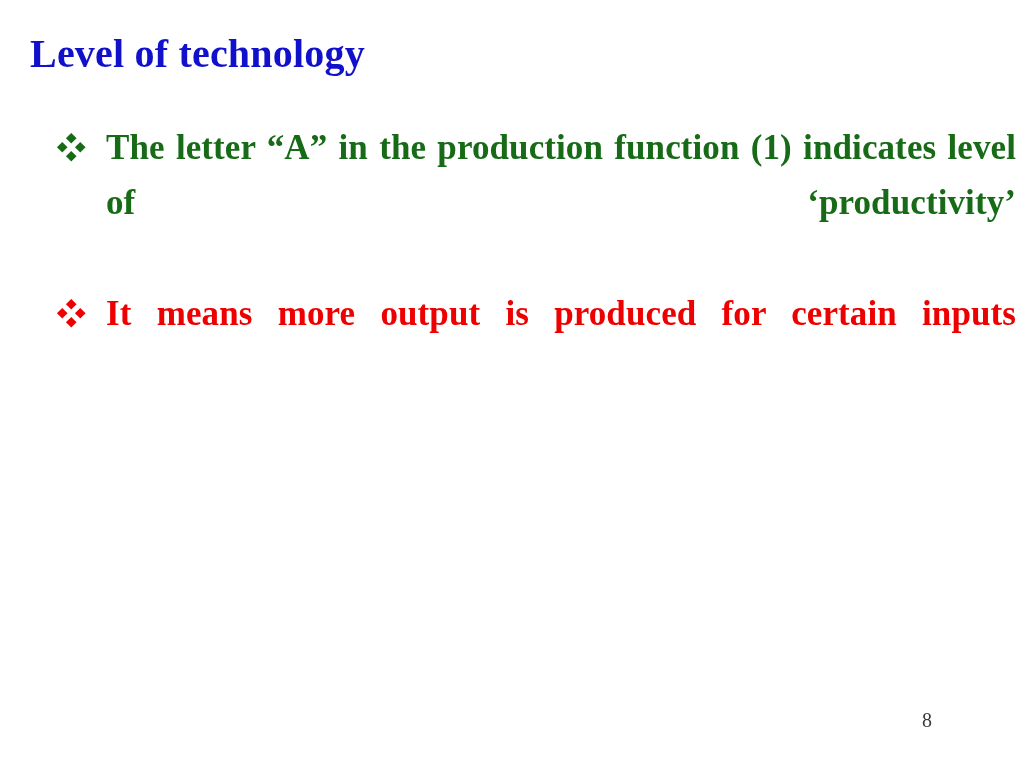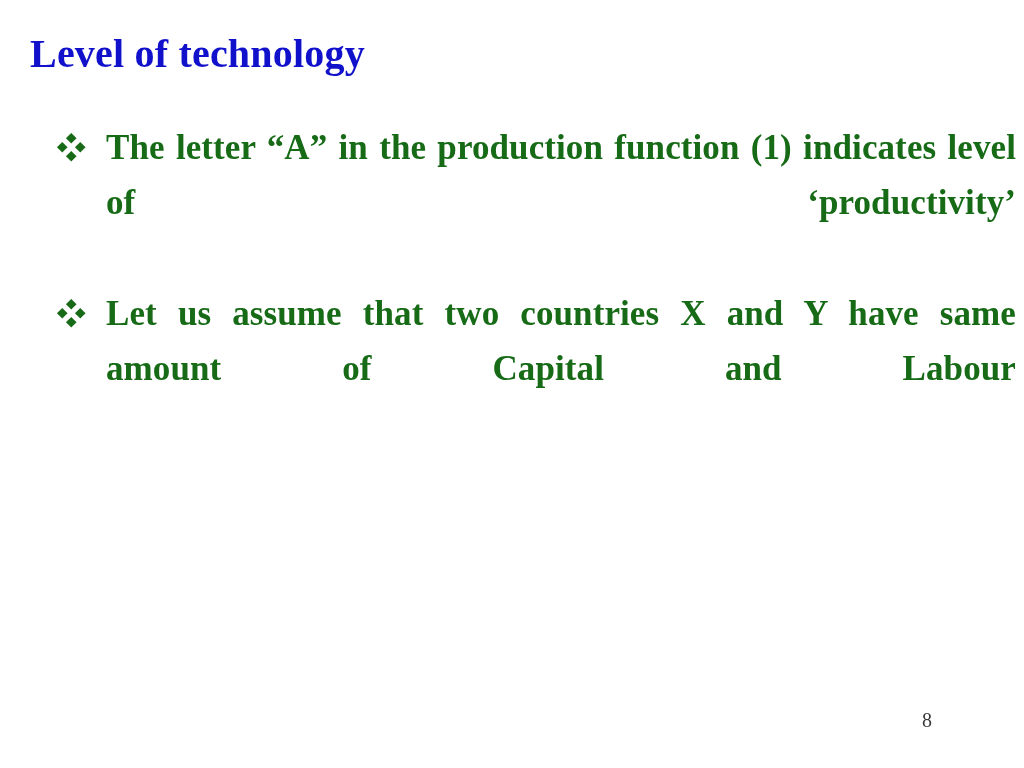--- a/index.html
+++ b/index.html
@@ -107,33 +107,33 @@
             <rect x="2.5" y="10.5" width="7.5" height="7.5" transform="rotate(45 6.25 14.25)"></rect>
             <rect x="20.5" y="10.5" width="7.5" height="7.5" transform="rotate(45 24.25 14.25)"></rect>
             <rect x="11.5" y="19.5" width="7.5" height="7.5" transform="rotate(45 15.25 23.25)"></rect>
           </g>
         </svg>
       </span>
       <span class="bullet-text">The letter “A” in the production function (1) indicates level of ‘productivity’</span>
     </li>
 
 
-
-    <li class="bullet-item" style="color: rgb(23, 107, 23);">
+    <li class="bullet-item" style="color: rgb(238, 0, 0);">
       <span class="bullet-marker">
-        <svg width="30" height="30" viewBox="0 0 30 30" aria-hidden="true" fill="#176b17">
+        <svg width="30" height="30" viewBox="0 0 30 30" aria-hidden="true" fill="#ee0000">
           <g>
             <rect x="11.5" y="1.5" width="7.5" height="7.5" transform="rotate(45 15.25 5.25)"></rect>
             <rect x="2.5" y="10.5" width="7.5" height="7.5" transform="rotate(45 6.25 14.25)"></rect>
             <rect x="20.5" y="10.5" width="7.5" height="7.5" transform="rotate(45 24.25 14.25)"></rect>
             <rect x="11.5" y="19.5" width="7.5" height="7.5" transform="rotate(45 15.25 23.25)"></rect>
           </g>
         </svg>
       </span>
-      <span class="bullet-text">Let us assume that two countries X and Y have same amount of Capital and Labour</span>
+      <span class="bullet-text">It means more output is produced for certain inputs</span>
     </li>
+
 
 
   </ul>
 
   <div class="page-number">8</div>
 
 </div>
 
 </body></html>

